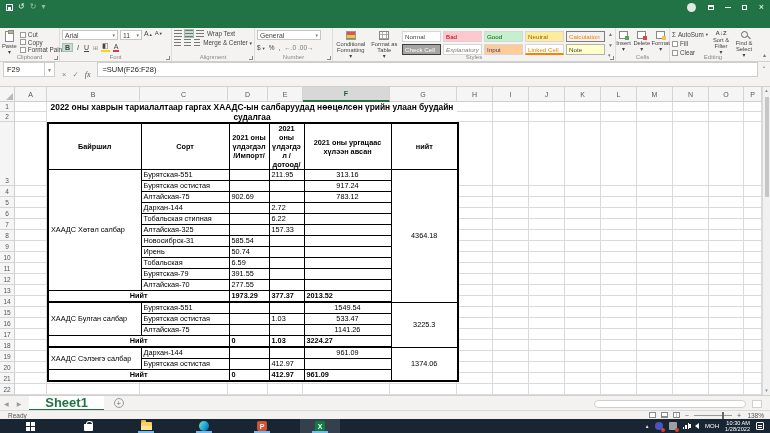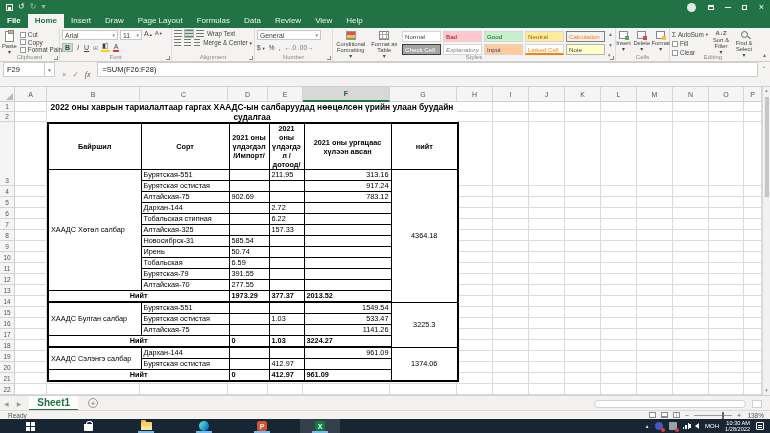--- a/index.html
+++ b/index.html
@@ -108,29 +108,29 @@
   .stitle{left:47px;top:102px;width:410px;height:20px;background:#fff;z-index:2;font-weight:bold;font-size:8.4px;line-height:10px;text-align:center;color:#000;overflow:hidden}
   table.sheet{position:absolute;left:47px;top:122px;width:410px;border-collapse:collapse;table-layout:fixed;z-index:2;background:#fff;border:2px solid #000}
   table.sheet td,table.sheet th{border:1px solid #000;font-size:7.3px;padding:0 2px;white-space:nowrap;overflow:hidden;line-height:10px;color:#000;font-weight:normal}
   table.sheet tr{height:11px}
   tr.hdr{height:64px}
   tr.hdr th{font-weight:bold;text-align:center;vertical-align:middle;white-space:normal;line-height:9px;padding:0 1px}
   th.wrapany{overflow-wrap:anywhere}
   td.loc{text-align:left;vertical-align:middle;padding-left:2px}
   td.sort{text-align:left}
   td.num{text-align:left}
-  td.ctr{text-align:right}
+  td.ctr{text-align:center}
   td.total{text-align:center;vertical-align:middle;font-size:7.5px}
   tr.sub td{font-weight:bold;border-bottom:2px solid #000}
   td.sublbl{text-align:center}
 
   
   .tabsbar{left:0;top:395px;width:770px;height:15px;background:#f3f2f1;border-top:1px solid #d2d0ce;display:flex;align-items:center;z-index:10}
   .navarr{font-size:6px;color:#9a9a9a;padding:0 4px}
-  .sheettab{height:15px;background:#fff;border-bottom:2px solid #217346;color:#217346;font-weight:bold;font-size:10px;display:flex;align-items:center;padding:0 8px;margin-left:4px}
+  .sheettab{height:15px;background:#fff;border-bottom:2px solid #217346;color:#217346;font-weight:bold;font-size:13px;display:flex;align-items:center;padding:0 16px;margin-left:4px}
   .addsheet{width:10px;height:10px;border:1px solid #9a9a9a;border-radius:50%;display:flex;align-items:center;justify-content:center;font-size:7px;color:#666;margin-left:10px;line-height:1}
   .hscroll{position:absolute;right:24px;top:4px;width:152px;height:8px;background:#fff;border:1px solid #d0d0d0;border-radius:4px}
   .hsplit{position:absolute;right:8px;top:4px;width:10px;height:8px;background:#fff;border:1px solid #d0d0d0}
 
   
   .statusbar{left:0;top:410px;width:770px;height:9px;background:#f3f2f1;border-top:1px solid #d9d9d9;display:flex;align-items:center;font-size:6.5px;color:#555;z-index:10}
   .ready{padding-left:8px}
   .sbright{margin-left:auto;display:flex;align-items:center;gap:5px;padding-right:6px}
   .viewico{width:7px;height:6px;border:1px solid #8a8a8a;background:#fff}
   .viewico.pl{border-bottom-width:2px}
@@ -192,32 +192,20 @@
         <span class="minbar"></span>
       </span>
     <span class="wbtn">
         <span class="restorebox"></span>
       </span>
     <span class="wbtn closex">×</span>
   </div>
 </div>
 
 <div class="abs tabrow">
-  <div style="display:flex">
-      <div class="rtab file">File</div>
-      <div class="rtab sel">Home</div>
-      <div class="rtab">Insert</div>
-      <div class="rtab">Draw</div>
-      <div class="rtab">Page Layout</div>
-      <div class="rtab">Formulas</div>
-      <div class="rtab">Data</div>
-      <div class="rtab">Review</div>
-      <div class="rtab">View</div>
-      <div class="rtab">Help</div>
-    </div>
 </div>
 <div class="abs share">
   <span class="person"></span>
   <span>Share</span>
 </div>
 
 <div class="abs ribbon">
 
   <div class="rgroup" style="width:60px">
     <div class="grow">

